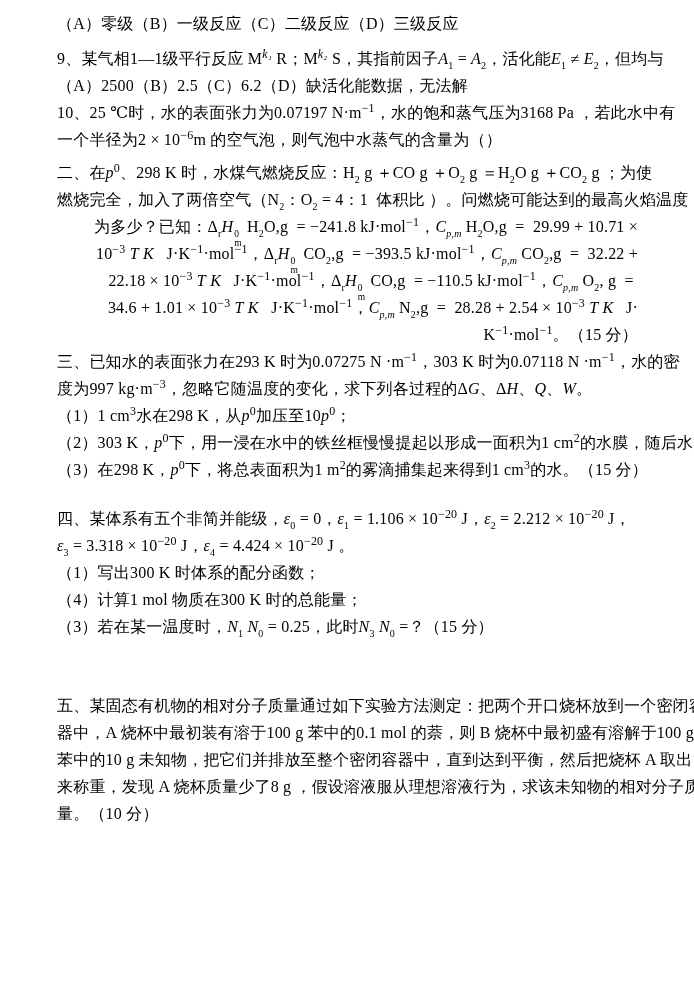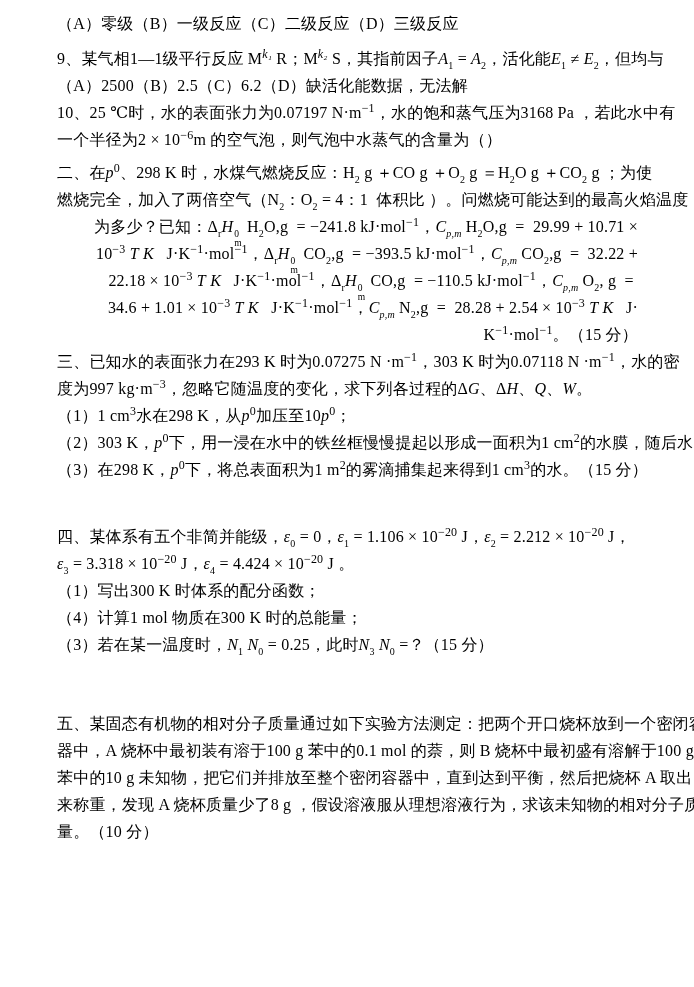--- a/index.html
+++ b/index.html
@@ -44,21 +44,21 @@
     vertical-align: -5px;
     margin: 0 1px;
   }
   .stack .st-top { display: block; }
   .stack .st-bot { display: block; }
   
   [data-block="q9"]       { margin-top: 8px; }
   [data-block="q10"]      { margin-top: 0; }
   [data-block="q2-major"] { margin-top: 6px; text-align: right; }
   [data-block="q3-major"] { }
-  [data-block="q4-major"] { margin-top: 40px; }
+  [data-block="q4-major"] { margin-top: 22px; }
   [data-block="q5-major"] { margin-top: 52px; }
 </style>
 </head>
 <body>
 
 <div class="page">
   <div id="doc">
       <div class="block" data-block="q8-options">
         <div class="line">（A）零级（B）一级反应（C）二级反应（D）三级反应</div>
       </div>

